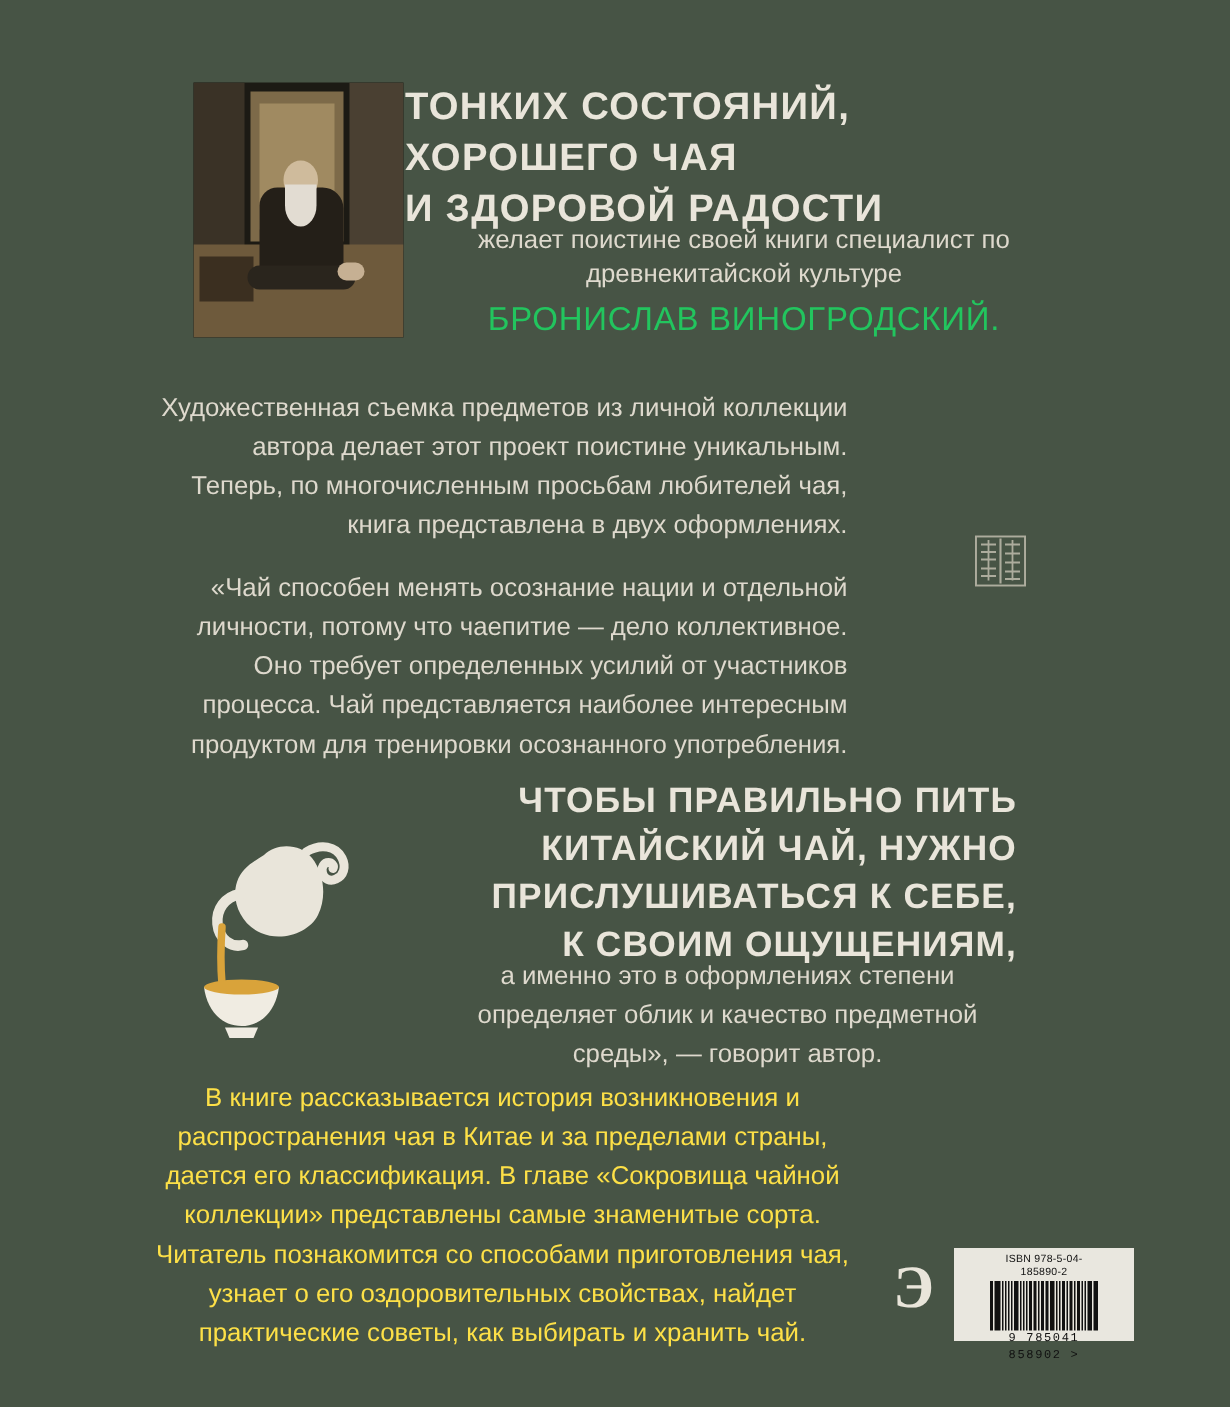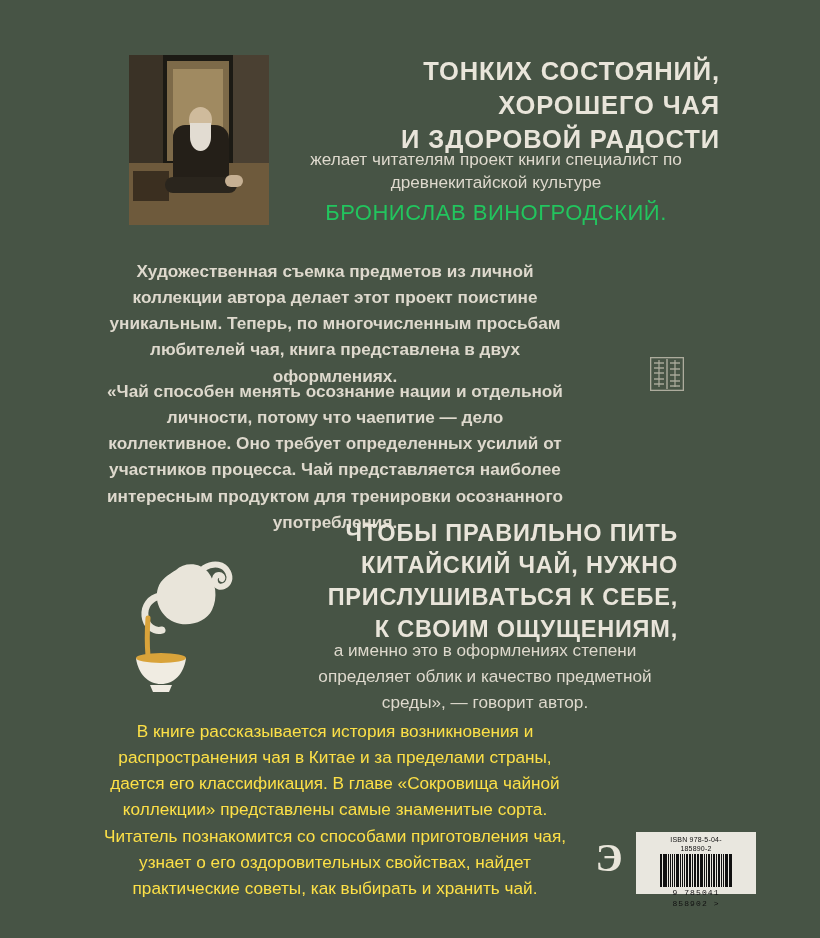--- a/index.html
+++ b/index.html
@@ -75,21 +75,21 @@
   .photo .table {
     position: absolute; left: 4px; top: 116px; width: 36px; height: 30px;
     background: #3b2f20;
   }
 
   .headline {
     position: absolute;
     left: 270px;
     top: 55px;
     width: 450px;
-    text-align: right;
+    text-align: left;
     color: #e9e5da;
     font-size: 25.5px;
     font-weight: bold;
     letter-spacing: 0.9px;
     line-height: 1.33;
   }
   .sub1 {
     position: absolute;
     left: 286px;
     top: 148px;
@@ -109,22 +109,21 @@
     font-size: 22px;
     font-weight: normal;
     letter-spacing: 0.5px;
   }
 
   .para {
     position: absolute;
     color: #ded9cd;
     font-size: 17.2px;
     line-height: 1.52;
-    text-align: center;
-    font-weight: bold;
+    text-align: right;
   }
   .p-film   { left: 105px; top: 258px; width: 460px; }
   .p-quote  { left: 105px; top: 378px; width: 460px; }
 
   .headline2 {
     position: absolute;
     left: 278px;
     top: 518px;
     width: 400px;
     text-align: right;
@@ -239,21 +238,21 @@
     <div class="head"></div>
     <div class="beard"></div>
     <div class="leg"></div>
     <div class="foot"></div>
   </div>
 
   <div class="headline" style="white-space: pre-line;">ТОНКИХ СОСТОЯНИЙ,
 ХОРОШЕГО ЧАЯ
 И ЗДОРОВОЙ РАДОСТИ</div>
 
-  <div class="sub1">желает читателям проект книги специалист по древнекитайской культуре</div>
+  <div class="sub1">желает поистине своей книги специалист по древнекитайской культуре</div>
 
   <div class="author">БРОНИСЛАВ ВИНОГРОДСКИЙ.</div>
 
   <div class="para p-film">Художественная съемка предметов из личной коллекции автора делает этот проект поистине уникальным. Теперь, по многочисленным просьбам любителей чая, книга представлена в двух оформлениях.</div>
 
   <div class="para p-quote">«Чай способен менять осознание нации и отдельной личности, потому что чаепитие — дело коллективное. Оно требует определенных усилий от участников процесса. Чай представляется наиболее интересным продуктом для тренировки осознанного употребления.</div>
 
   <div class="seal">
     <svg width="34" height="34" viewBox="0 0 34 34">
       <rect x="0.5" y="0.5" width="33" height="33" fill="none" stroke="#cfcabb" stroke-width="1.6"></rect>

